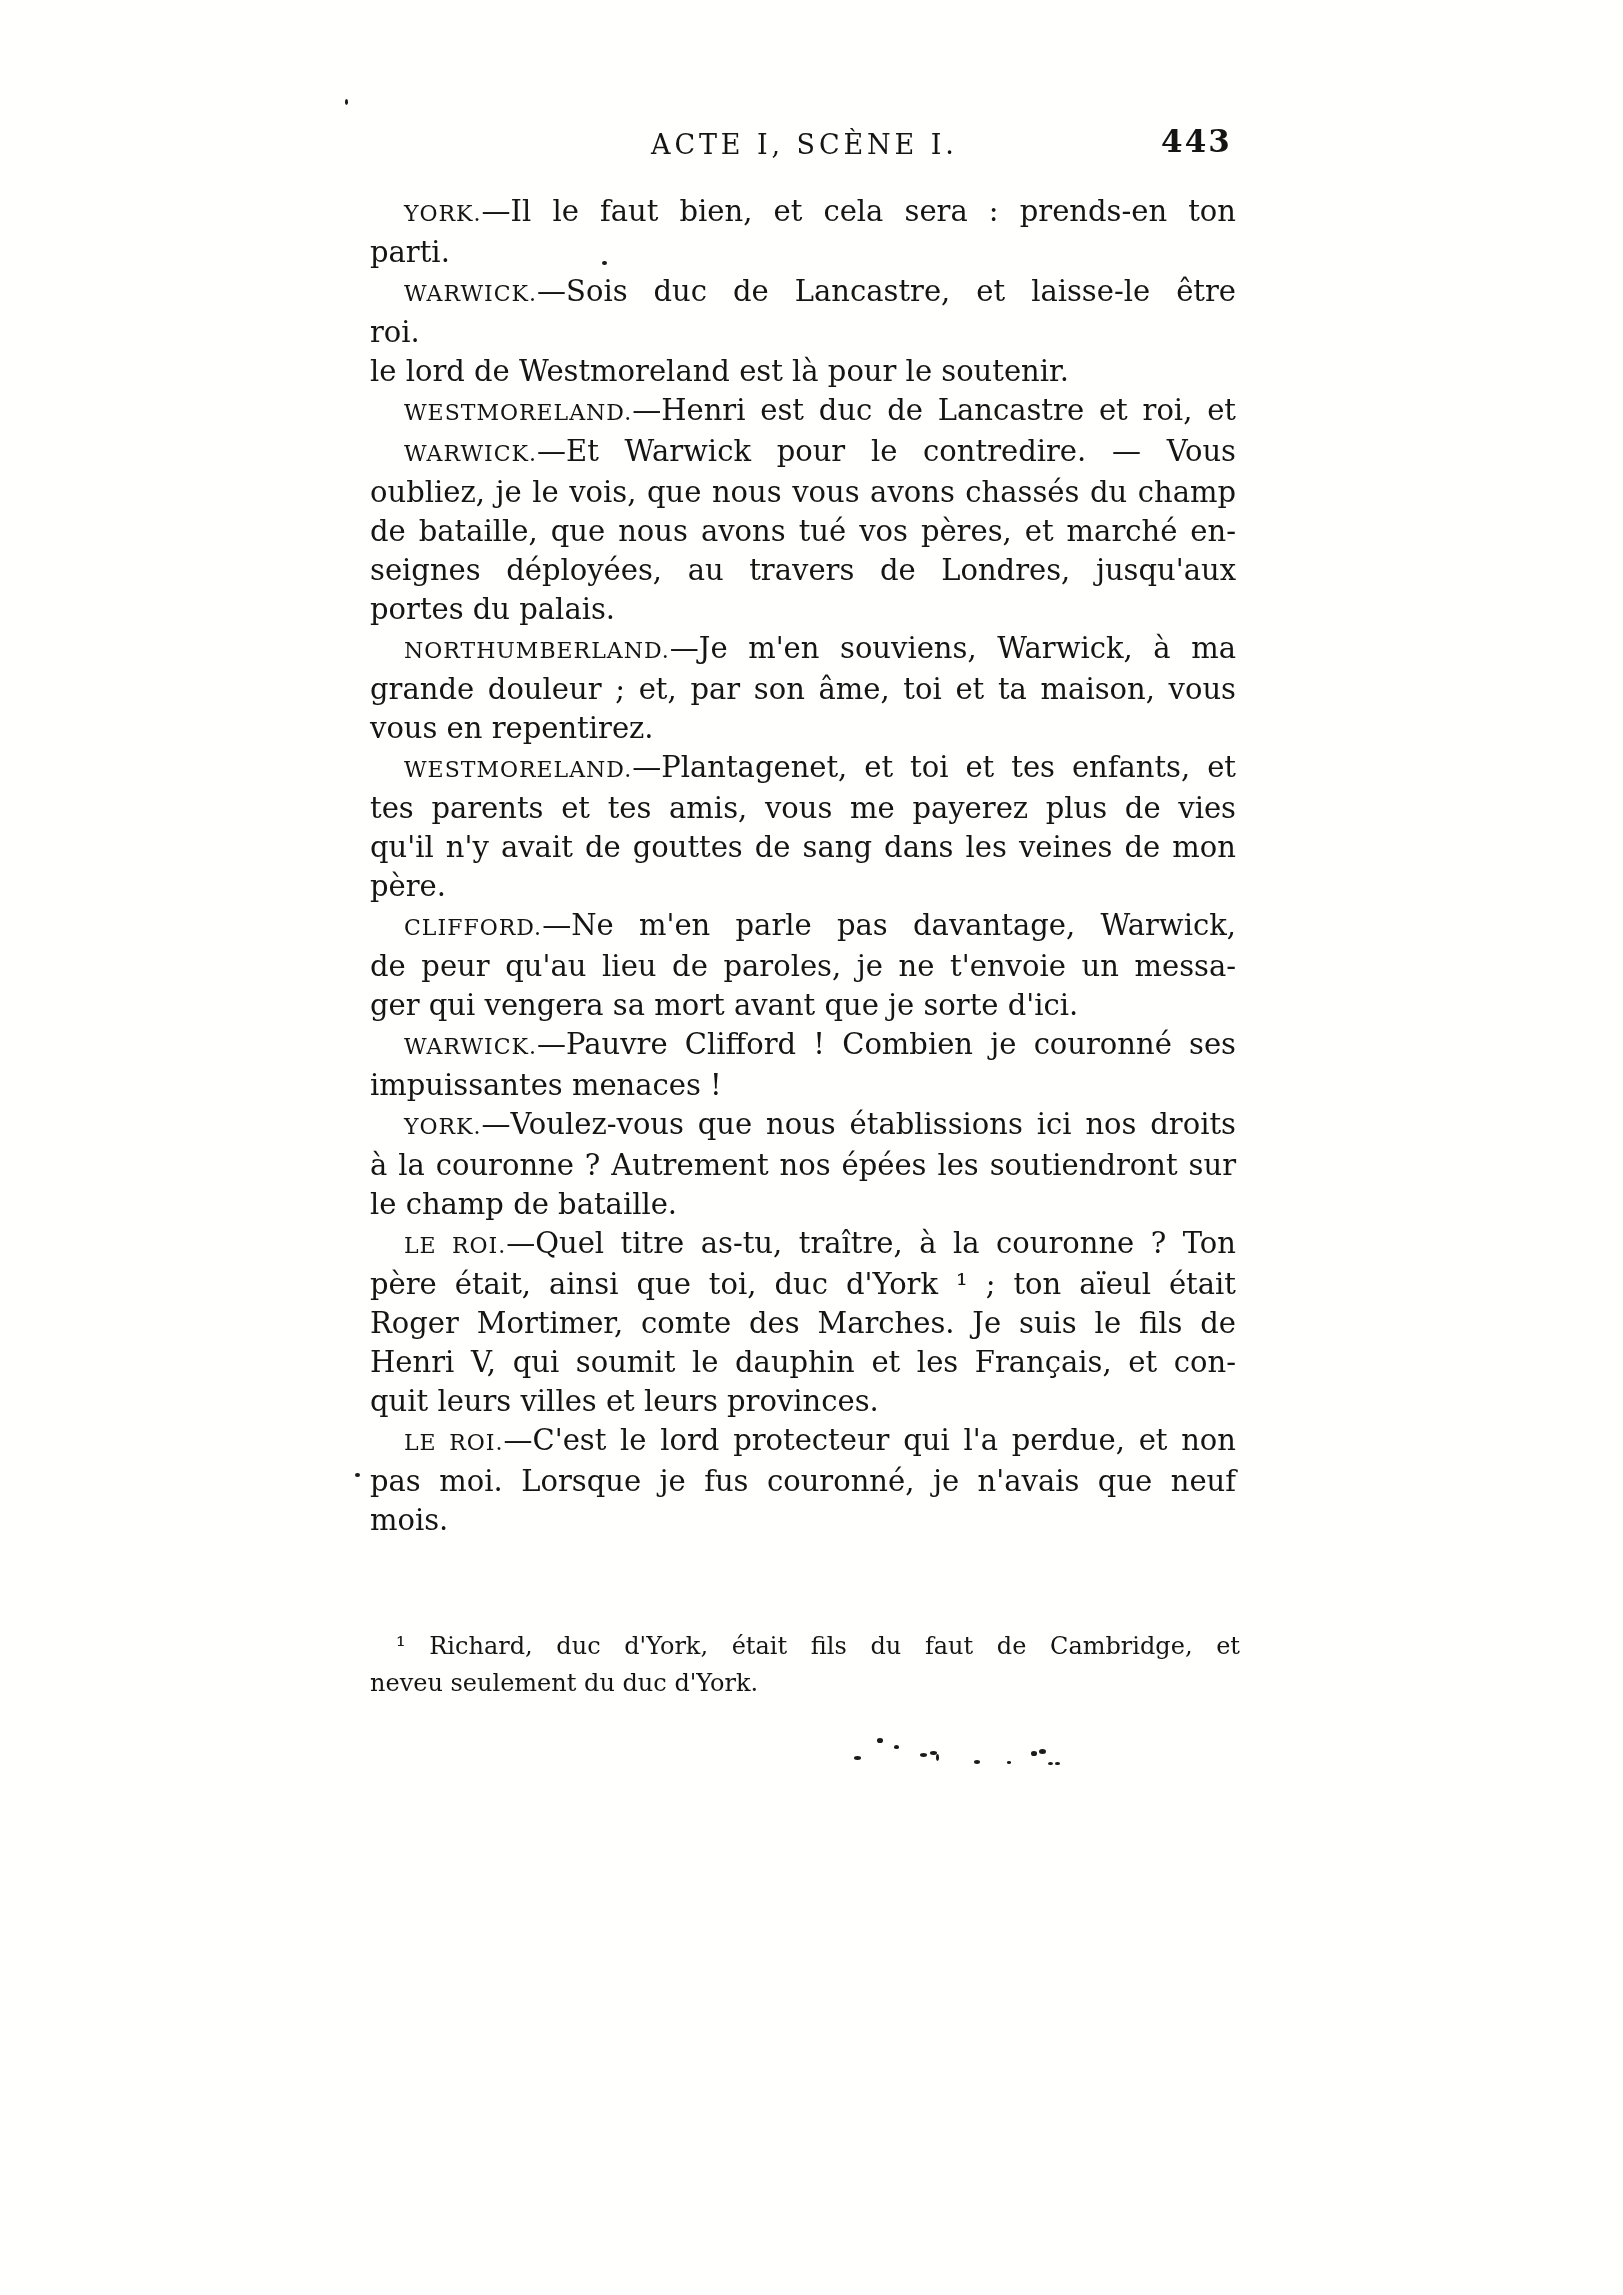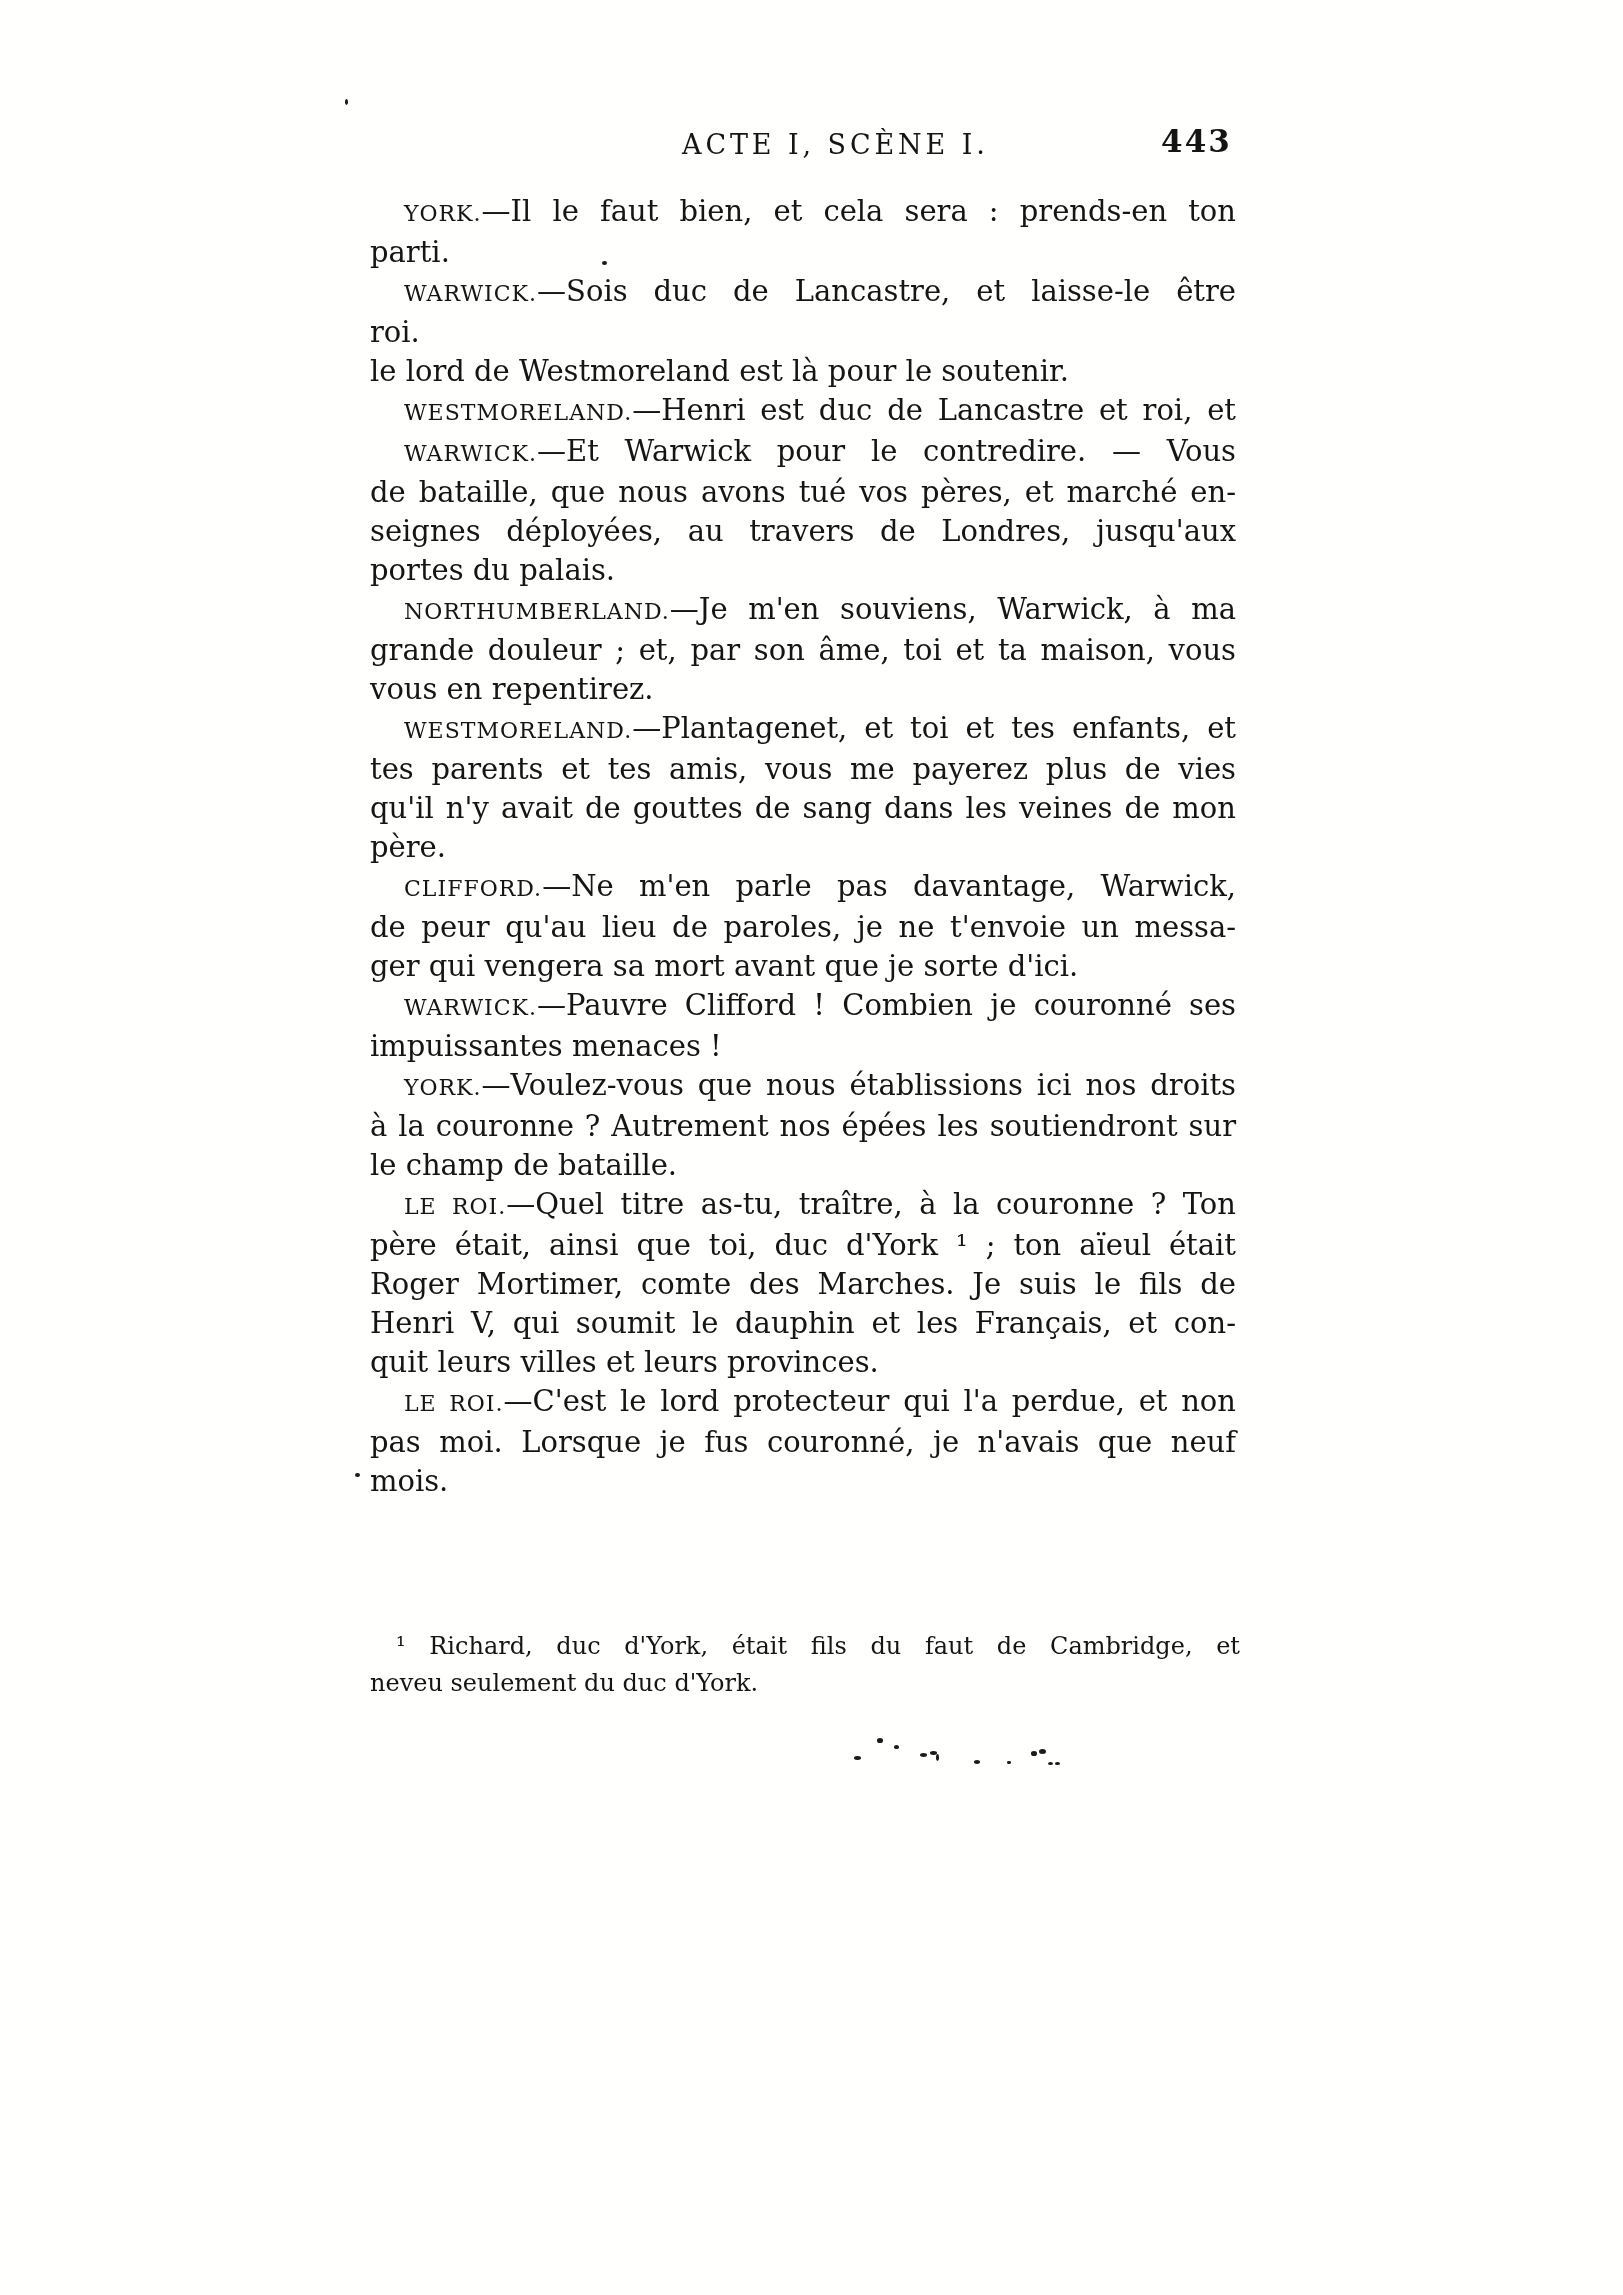--- a/index.html
+++ b/index.html
@@ -25,21 +25,20 @@
     height: 39px;
   }
   .header-title {
     position: absolute;
     left: 281px;
     top: 2.6px;
     font-size: 27px;
     letter-spacing: 3.9px;
     white-space: nowrap;
     font-weight: 500;
-    margin-left: 31px;
   }
   .page-number {
     position: absolute;
     right: 5.2px;
     top: -2.6px;
     font-size: 31px;
     font-weight: bold;
     letter-spacing: 2px;
   }
   
@@ -102,20 +101,21 @@
       <div class="para">
         <div class="line first"><span class="speaker">WARWICK.</span><span>—Sois duc de Lancastre, et laisse-le être</span></div>
         <div class="line last">roi.</div>
       </div>
       <div class="para">
         <div class="line last">le lord de Westmoreland est là pour le soutenir.</div>
         <div class="line first"><span class="speaker">WESTMORELAND.</span><span>—Henri est duc de Lancastre et roi, et</span></div>
       </div>
       <div class="para">
         <div class="line first"><span class="speaker">WARWICK.</span><span>—Et Warwick pour le contredire. — Vous</span></div>
+        <div class="line">oubliez, je le vois, que nous vous avons chassés du champ</div>
         <div class="line">de bataille, que nous avons tué vos pères, et marché en-</div>
         <div class="line">seignes déployées, au travers de Londres, jusqu'aux</div>
         <div class="line last">portes du palais.</div>
       </div>
       <div class="para">
         <div class="line first"><span class="speaker">NORTHUMBERLAND.</span><span>—Je m'en souviens, Warwick, à ma</span></div>
         <div class="line">grande douleur ; et, par son âme, toi et ta maison, vous</div>
         <div class="line last">vous en repentirez.</div>
       </div>
       <div class="para">

